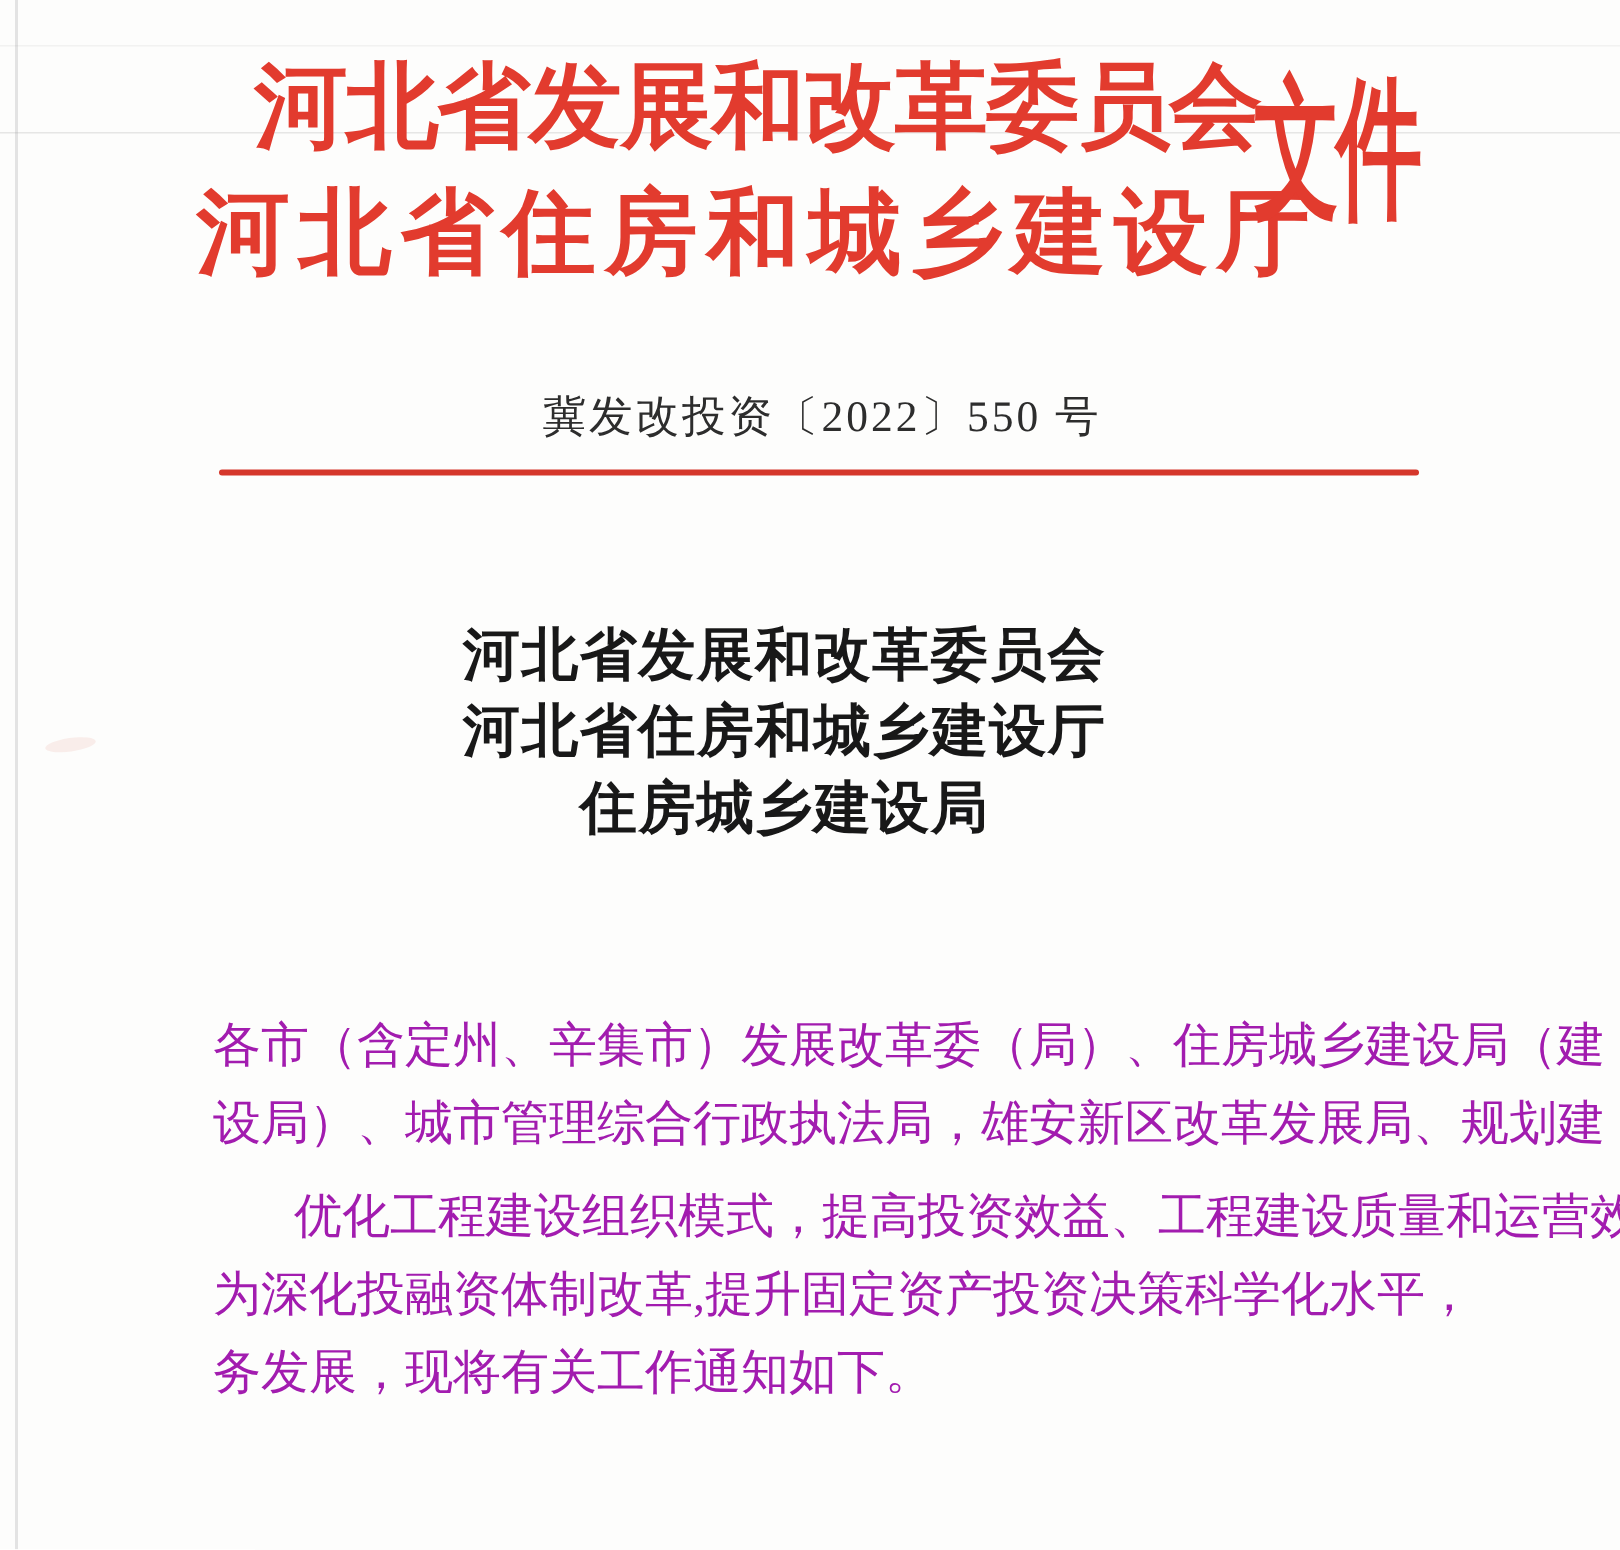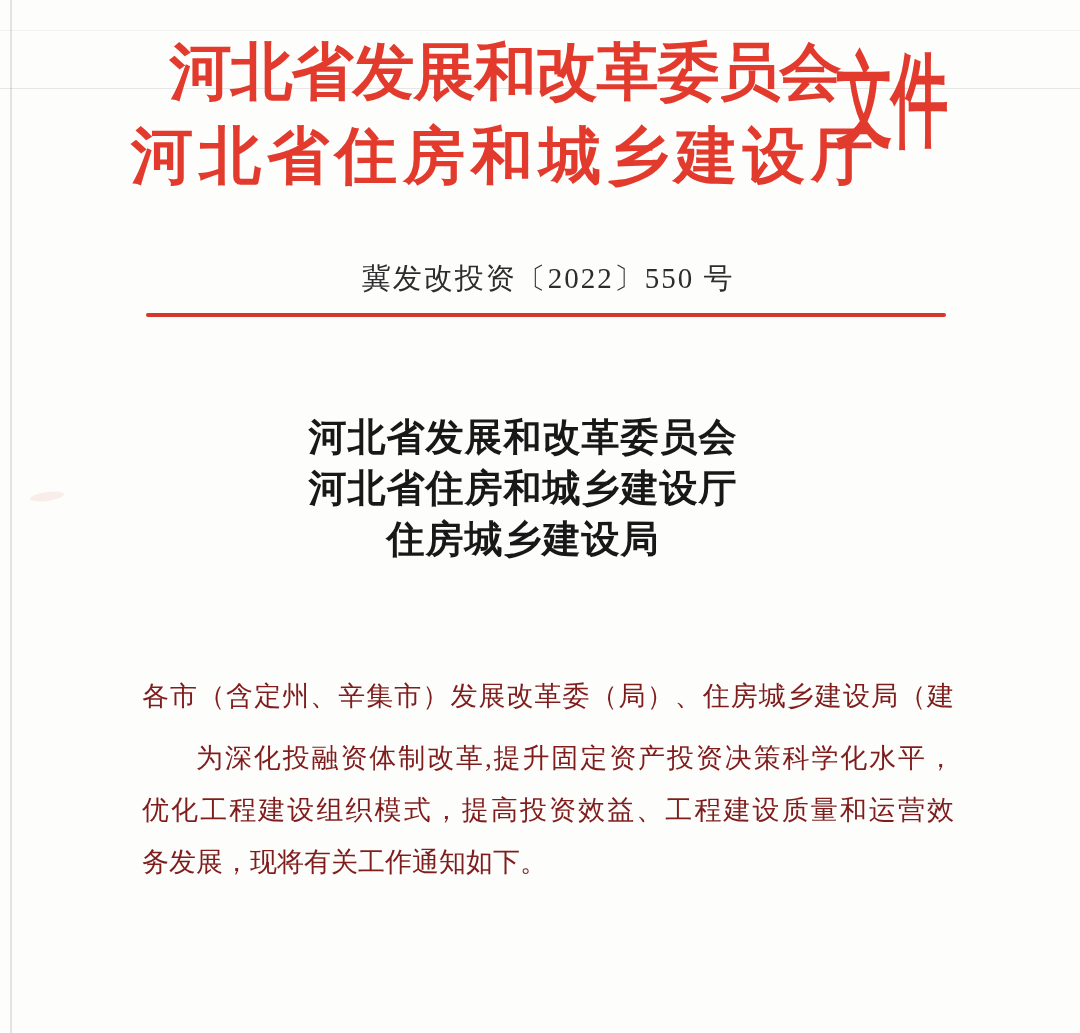--- a/index.html
+++ b/index.html
@@ -114,23 +114,23 @@
 
   .body-block {
     position: absolute;
     top: 670px;
     left: 142px;
     width: 812px;
   }
   .para { margin: 0; }
   .para + .para { margin-top: 10px; }
   .bline {
-    font-size: 27px;
+    font-size: 32px;
     line-height: 52px;
-    color: #7f1d1d;
+    color: #a21caf;
     text-align: justify;
     text-align-last: justify;
     text-justify: inter-character;
     white-space: nowrap;
   }
   .bline.last {
     text-align-last: left;
   }
   .para.indent .bline:first-child { text-indent: 54px; }
 </style>
@@ -157,21 +157,22 @@
 
   <div class="title-block" id="title-block">
       <div class="title-line">河北省发展和改革委员会</div>
       <div class="title-line">河北省住房和城乡建设厅</div>
       <div class="title-line">住房城乡建设局</div>
     </div>
 
   <div class="body-block" id="body-block">
       <div class="para">
         <div class="bline">各市（含定州、辛集市）发展改革委（局）、住房城乡建设局（建</div>
+        <div class="bline">设局）、城市管理综合行政执法局，雄安新区改革发展局、规划建</div>
       </div>
       <div class="para indent">
+        <div class="bline">优化工程建设组织模式，提高投资效益、工程建设质量和运营效</div>
         <div class="bline">为深化投融资体制改革,提升固定资产投资决策科学化水平，</div>
-        <div class="bline">优化工程建设组织模式，提高投资效益、工程建设质量和运营效</div>
         <div class="bline last">务发展，现将有关工作通知如下。</div>
       </div>
     </div>
 
 </div>
 
 </body></html>

